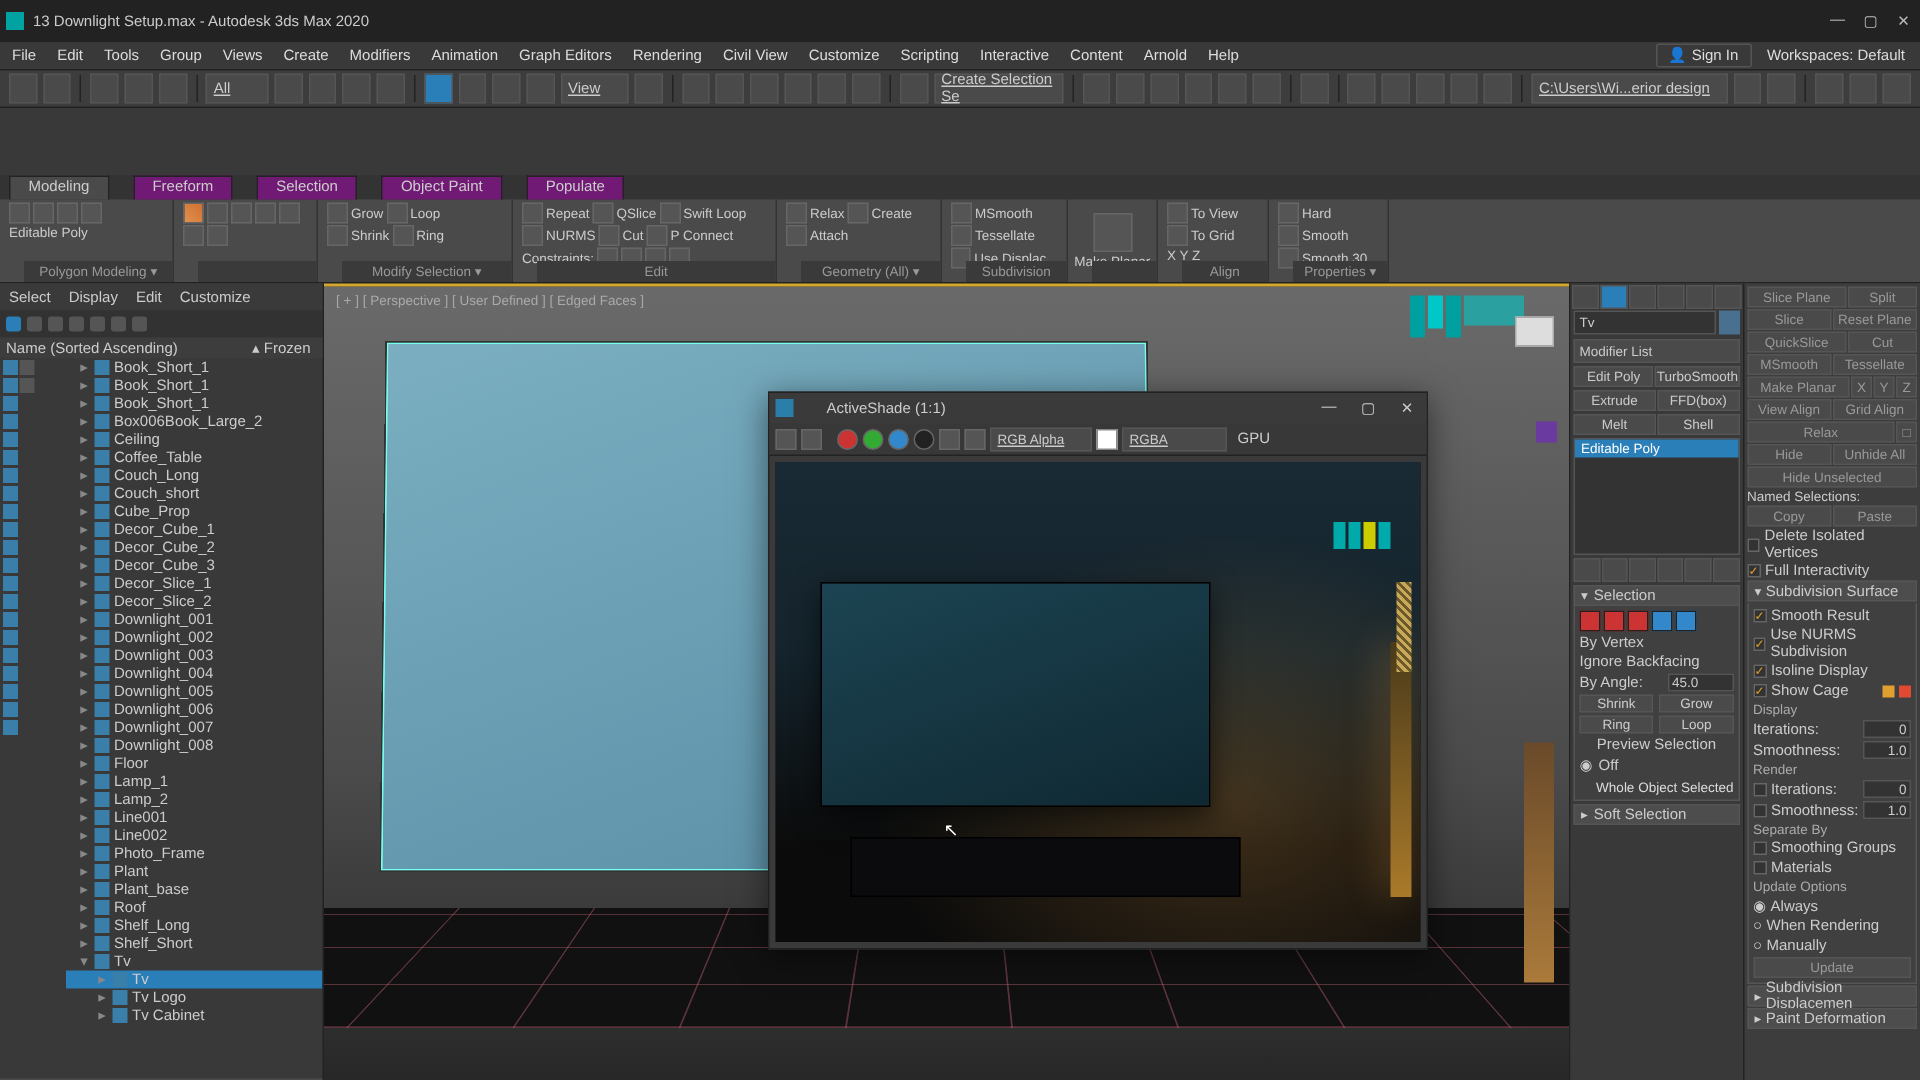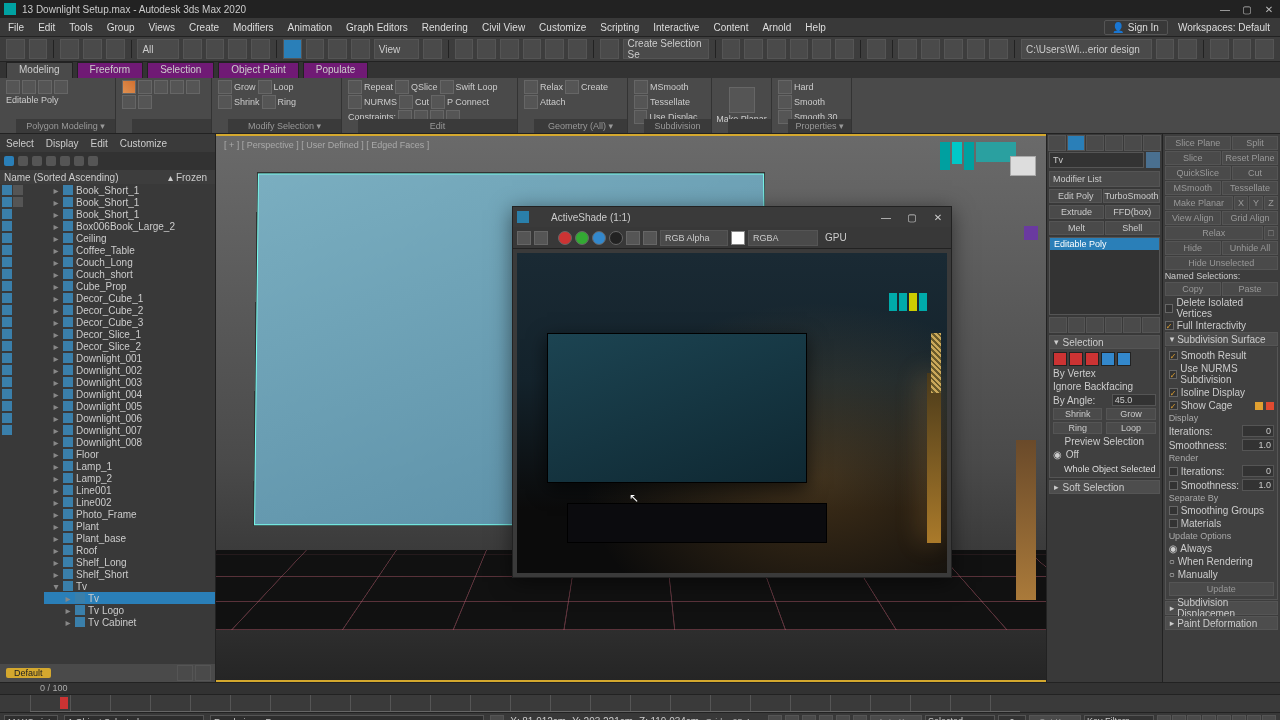--- a/index.html
+++ b/index.html
@@ -1,39 +1,39 @@
 <!DOCTYPE html>
 <html><head>
 <meta charset="utf-8">
 <style>
 * { margin: 0; padding: 0; box-sizing: border-box; font-family: "Segoe UI", Tahoma, sans-serif; font-size: 10px; color: #ccc; user-select: none; }
 body { width: 1280px; height: 720px; background: #393939; overflow: hidden; position: relative; }
 
 
-.titlebar { height: 18px; background: #222; display: flex; align-items: center; padding-left: 4px; }
+.titlebar { height: 28px; background: #222; display: flex; align-items: center; padding-left: 4px; }
 .titlebar .logo { width: 12px; height: 12px; background: #00a2a2; margin-right: 6px; }
 .titlebar .wincontrols { margin-left: auto; display: flex; }
 .titlebar .wincontrols span { width: 22px; text-align: center; color: #bbb; }
 
 
 .menubar { height: 18px; background: #393939; display: flex; align-items: center; padding-left: 8px; gap: 14px; }
 .menubar span { color: #ddd; }
 .menubar .right { margin-left: auto; display: flex; align-items: center; gap: 10px; padding-right: 10px; }
 .menubar .signin { border: 1px solid #555; padding: 1px 8px; border-radius: 2px; }
 
 
 .maintoolbar { height: 26px; background: #3d3d3d; border-top: 1px solid #222; border-bottom: 1px solid #222; display: flex; align-items: center; padding: 0 6px; gap: 4px; }
 .tbtn { width: 20px; height: 20px; background: #4a4a4a; border: 1px solid #555; }
 .tbtn.active { background: #2a7fb8; }
 .tbtn.sm { width: 16px; height: 16px; }
 .sep { width: 1px; height: 18px; background: #222; margin: 0 2px; }
-.dd { height: 20px; background: #4a4a4a; border: 1px solid #555; padding: 0 4px; display: flex; align-items: center; }
-
-
-.ribtabs { height: 16px; background: #333; display: flex; padding-left: 6px; gap: 4px; }
+.dd { height: 20px; background: #4a4a4a; border: 1px solid #555; padding: 0 4px; display: flex; align-items: center; text-decoration: underline; }
+
+
+.ribtabs { height: 16px; background: #333; display: flex; padding-left: 6px; gap: 16px; margin-top: 45px; }
 .ribtabs span { padding: 1px 12px; background: #701a75; border: 1px solid #222; border-bottom: none; }
 .ribtabs span.active { background: #4a4a4a; }
 
 
 .ribbon { height: 56px; background: #4a4a4a; border-bottom: 1px solid #222; display: flex; }
 .ribgroup { border-right: 1px solid #333; padding: 2px 6px; display: flex; flex-direction: column; position: relative; }
 .ribgroup .lbl { position: absolute; bottom: 0; left: 16px; right: 0; text-align: center; background: #3a3a3a; font-size: 9px; color: #999; height: 14px; line-height: 14px; }
 .riblines { display: flex; flex-direction: column; gap: 1px; flex: 1; }
 .ribline { display: flex; gap: 2px; align-items: center; }
 .riblabel { font-size: 9px; color: #ccc; white-space: nowrap; }
@@ -381,20 +381,36 @@
     </div>
     <div class="lbl">Subdivision</div>
   </div>
   <div class="ribgroup" style="width:60px">
     <div class="riblines" style="align-items:center;justify-content:center">
       <span class="ribico" style="width:26px;height:26px"></span>
       <span class="riblabel" style="text-align:center">Make Planar</span>
     </div>
     <div class="lbl">&nbsp;</div>
   </div>
+  <div class="ribgroup" style="width:74px">
+    <div class="riblines">
+      <div class="ribline">
+          <span class="ribico"></span>
+          <span class="riblabel">To View</span>
+        </div>
+      <div class="ribline">
+          <span class="ribico"></span>
+          <span class="riblabel">To Grid</span>
+        </div>
+      <div class="ribline">
+          <span class="riblabel">X   Y   Z</span>
+        </div>
+    </div>
+    <div class="lbl">Align</div>
+  </div>
   <div class="ribgroup" style="width:80px">
     <div class="riblines">
       <div class="ribline">
           <span class="ribico"></span>
           <span class="riblabel">Hard</span>
         </div>
       <div class="ribline">
           <span class="ribico"></span>
           <span class="riblabel">Smooth</span>
         </div>

